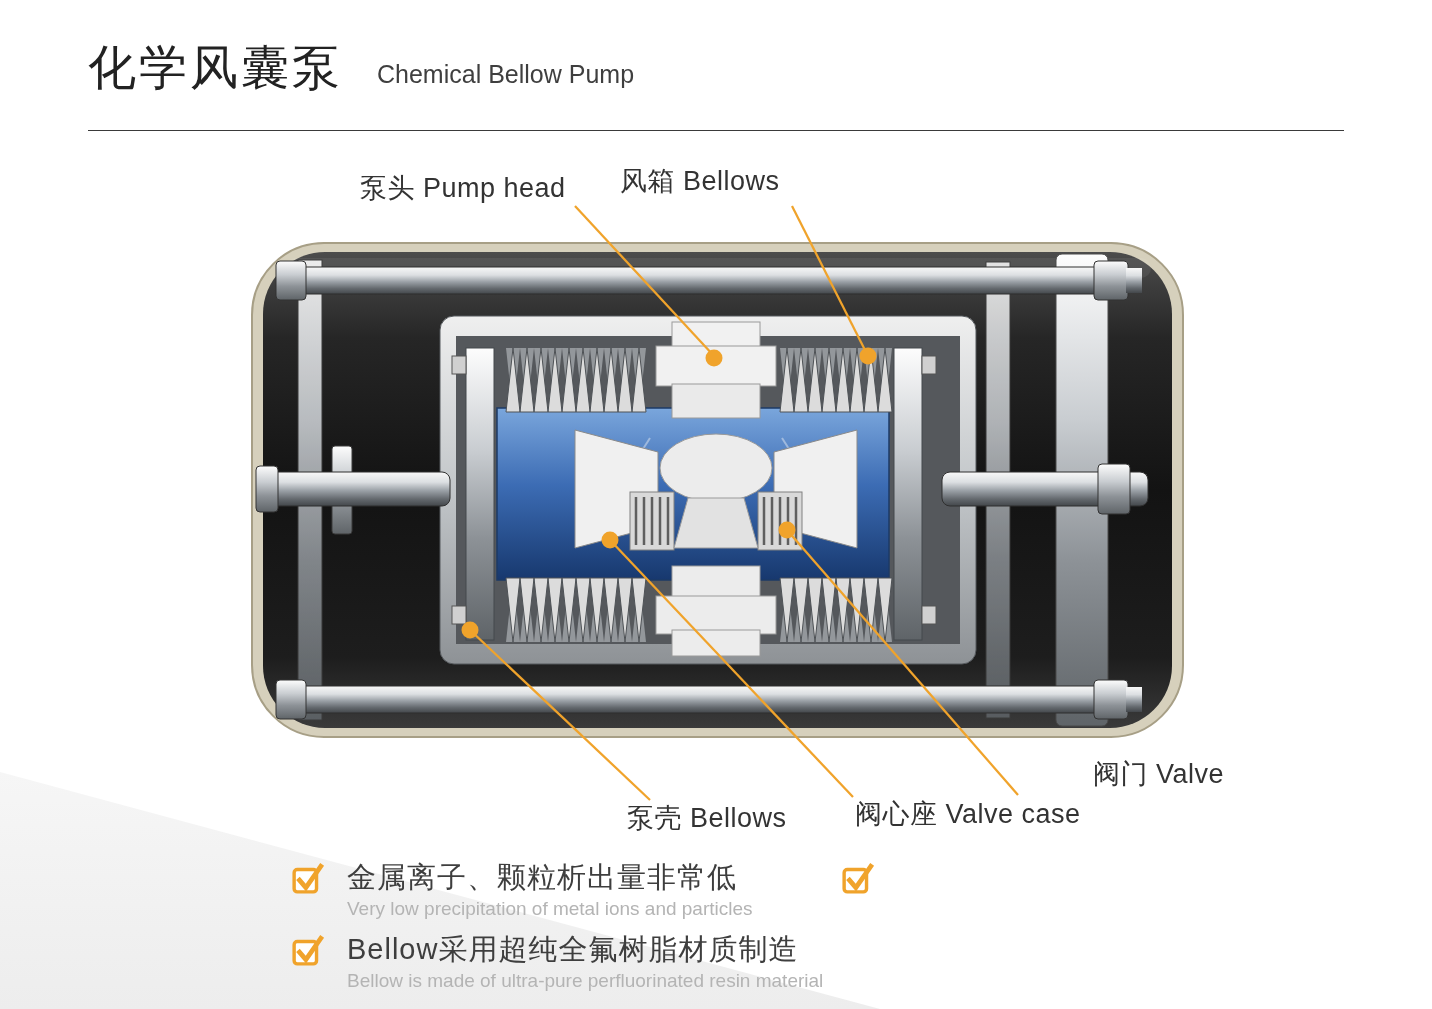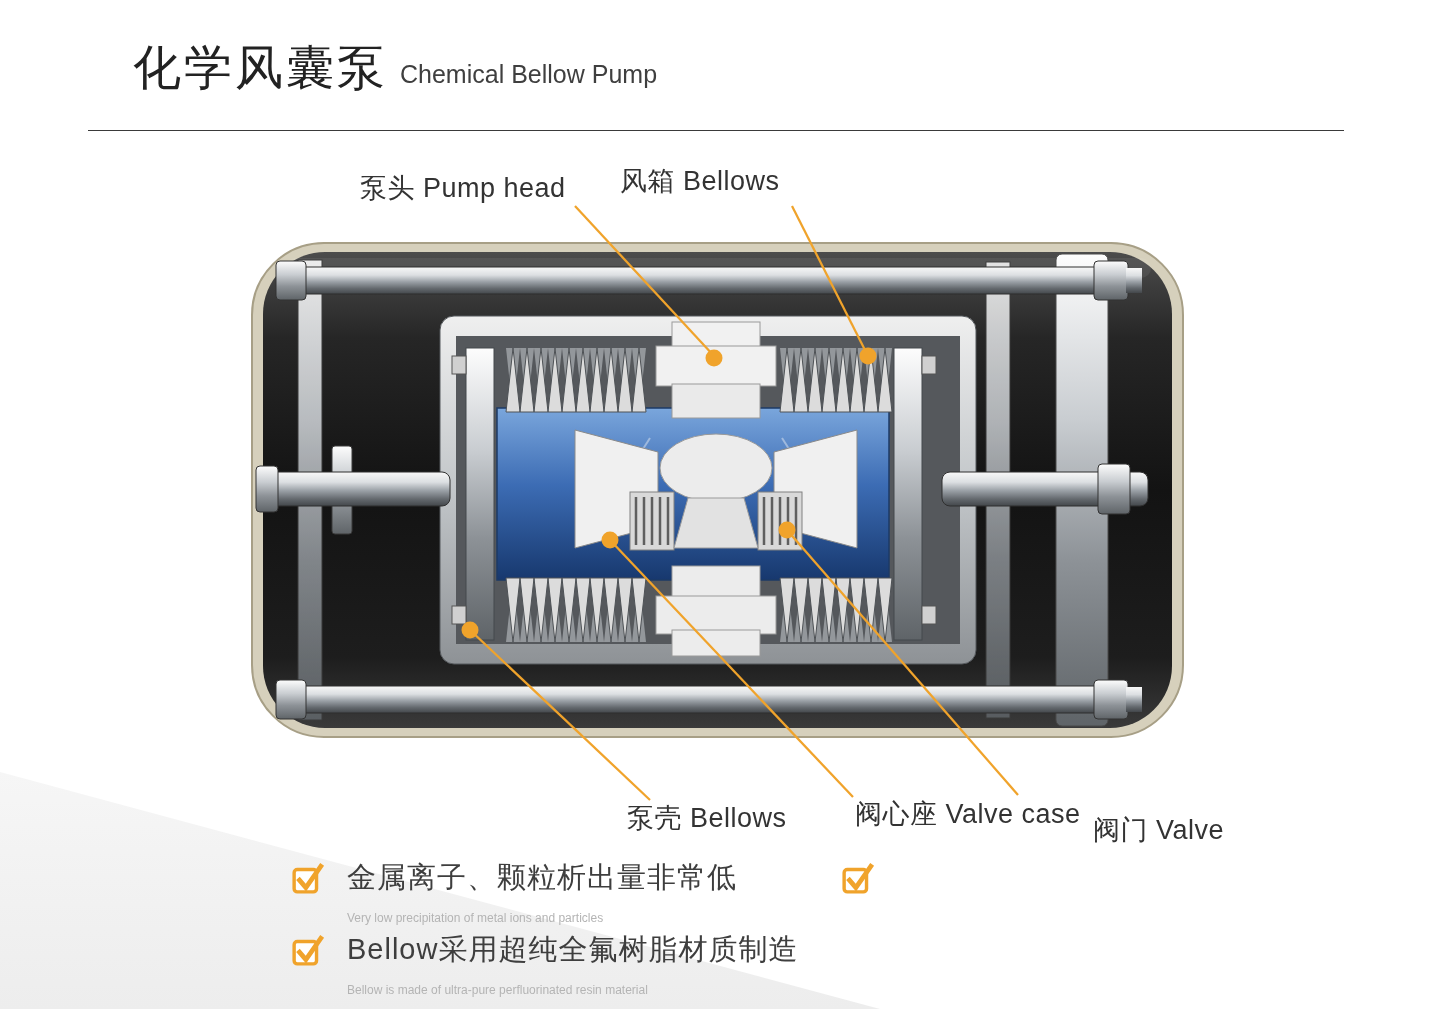--- a/index.html
+++ b/index.html
@@ -5,34 +5,34 @@
   html,body{margin:0;padding:0;background:#fff;}
   .canvas{
     position:relative;width:1432px;height:1009px;background:#ffffff;overflow:hidden;
     font-family:"Liberation Sans","DejaVu Sans",sans-serif;color:#333;
   }
   .bg-slope{
     position:absolute;left:0;top:772px;width:880px;height:237px;
     background:linear-gradient(180deg,#f6f6f6,#ededed);
     clip-path:polygon(0 0,100% 100%,0 100%);
   }
-  .hdr{position:absolute;left:88px;top:42px;display:flex;align-items:flex-end;gap:12px;margin-left:45px;}
+  .hdr{position:absolute;left:88px;top:42px;display:flex;align-items:flex-end;gap:34px;}
   .t-zh{margin:0;font-size:48px;font-weight:500;letter-spacing:3px;color:#222;line-height:1.1;}
   .t-en{font-size:25px;color:#3f3f3f;padding-bottom:6px;}
   .rule{position:absolute;left:88px;top:130px;width:1256px;height:1px;background:#3a3a3a;}
   .pump{position:absolute;left:0;top:0;width:1432px;height:1009px;}
   .callout{
     position:absolute;white-space:nowrap;font-size:27px;color:#333;letter-spacing:.5px;
   }
   .feature{position:absolute;display:flex;gap:23px;white-space:nowrap;align-items:flex-start;}
   .check{width:32px;height:32px;flex:none;margin-top:2px;overflow:visible;}
   .check rect{fill:#ffffff;stroke:#F0A32B;stroke-width:3.2;}
   .check path{fill:none;stroke:#F0A32B;stroke-width:4.4;stroke-linecap:square;}
   .ftitle{font-size:29px;color:#3e3e3e;letter-spacing:1px;line-height:34px;}
-  .fsub{font-size:12px;color:#b4b4b4;margin-top:13px;line-height:22px;}
+  .fsub{font-size:19px;color:#b4b4b4;margin-top:4px;line-height:22px;}
 </style>
 </head>
 <body>
 
 <div class="canvas">
 
   <div class="bg-slope"></div>
 
   <header class="hdr">
     <h1 class="t-zh">化学风囊泵</h1>
@@ -177,21 +177,21 @@
       <circle cx="470" cy="630" r="8.5"></circle>
       <circle cx="610" cy="540" r="8.5"></circle>
       <circle cx="787" cy="530" r="8.5"></circle>
     </g>
   </svg>
 
   <div class="callout" style="left:360px;top:170px">泵头 Pump head</div>
   <div class="callout" style="left:620px;top:163px">风箱 Bellows</div>
   <div class="callout" style="left:627px;top:800px">泵壳 Bellows</div>
   <div class="callout" style="left:855px;top:796px">阀心座 Valve case</div>
-  <div class="callout" style="left:1093px;top:812px">阀门 Valve</div>
+  <div class="callout" style="left:1093px;top:756px">阀门 Valve</div>
 
   <div class="feature" style="left:292px;top:860px">
     <svg class="check" viewBox="0 0 30 30">
       <rect x="2" y="7" width="21" height="21" rx="3"></rect>
         <path d="M7 17 L13 24 L27 4"></path>
     </svg>
     <div class="ftext">
       <div class="ftitle">金属离子、颗粒析出量非常低</div>
       <div class="fsub">Very low precipitation of metal ions and particles</div>
     </div>

